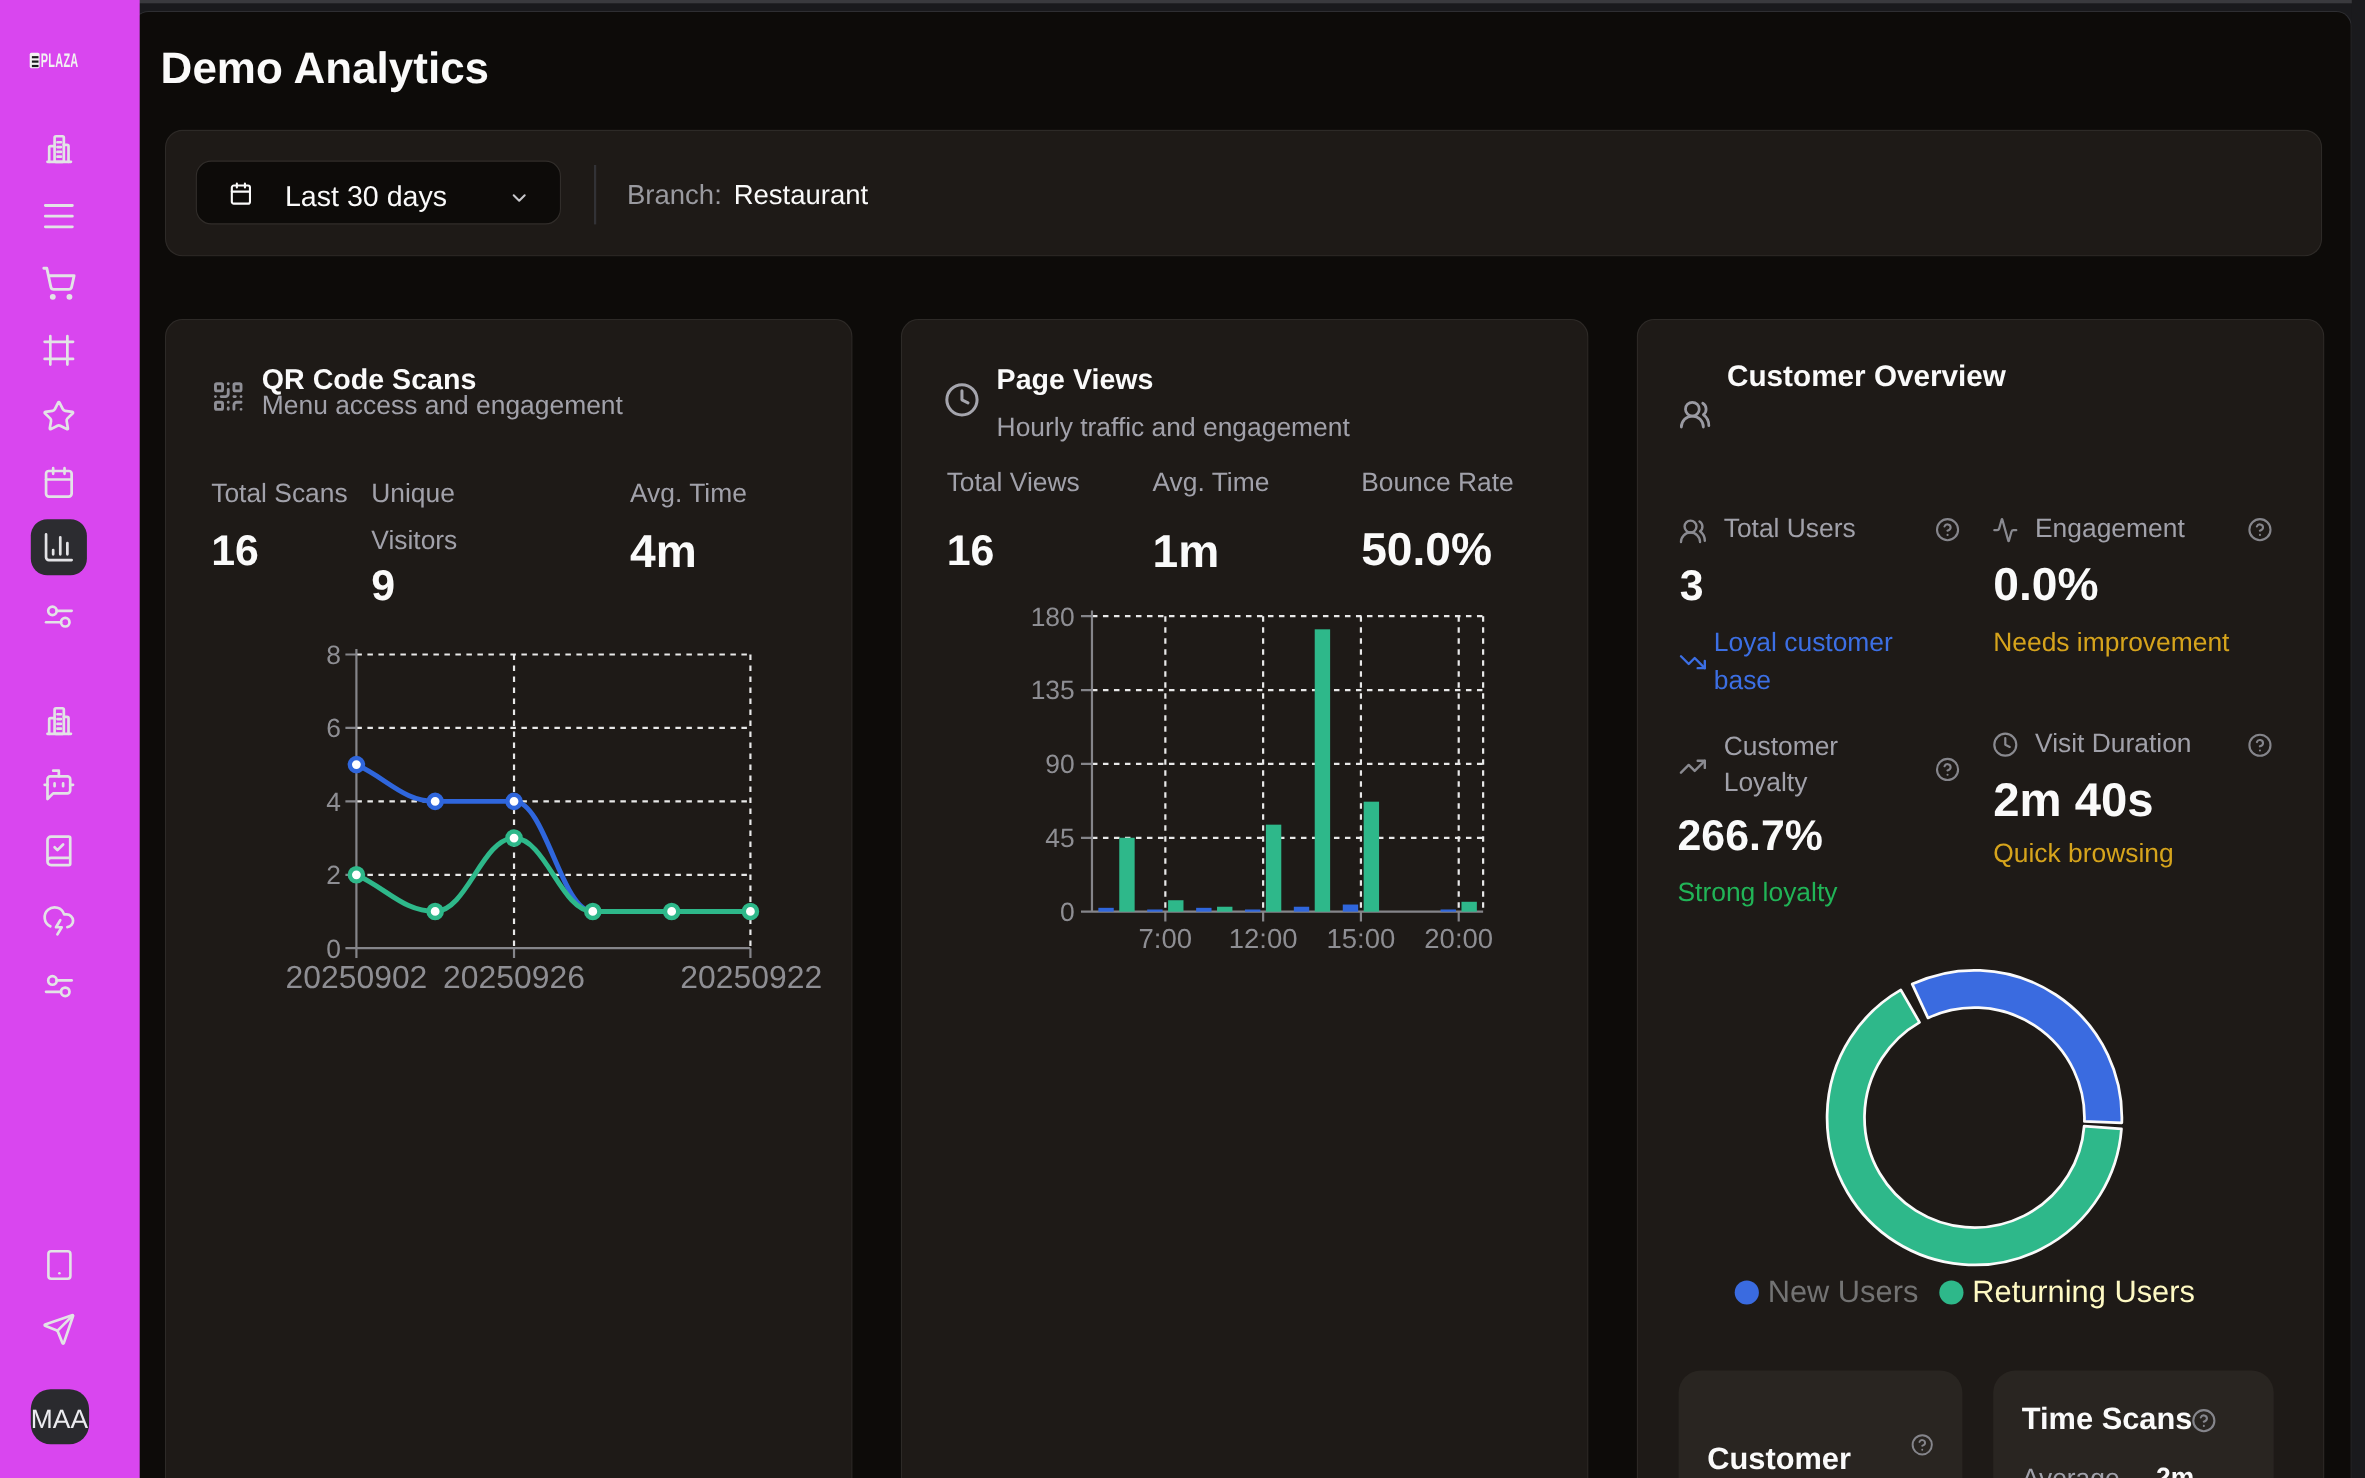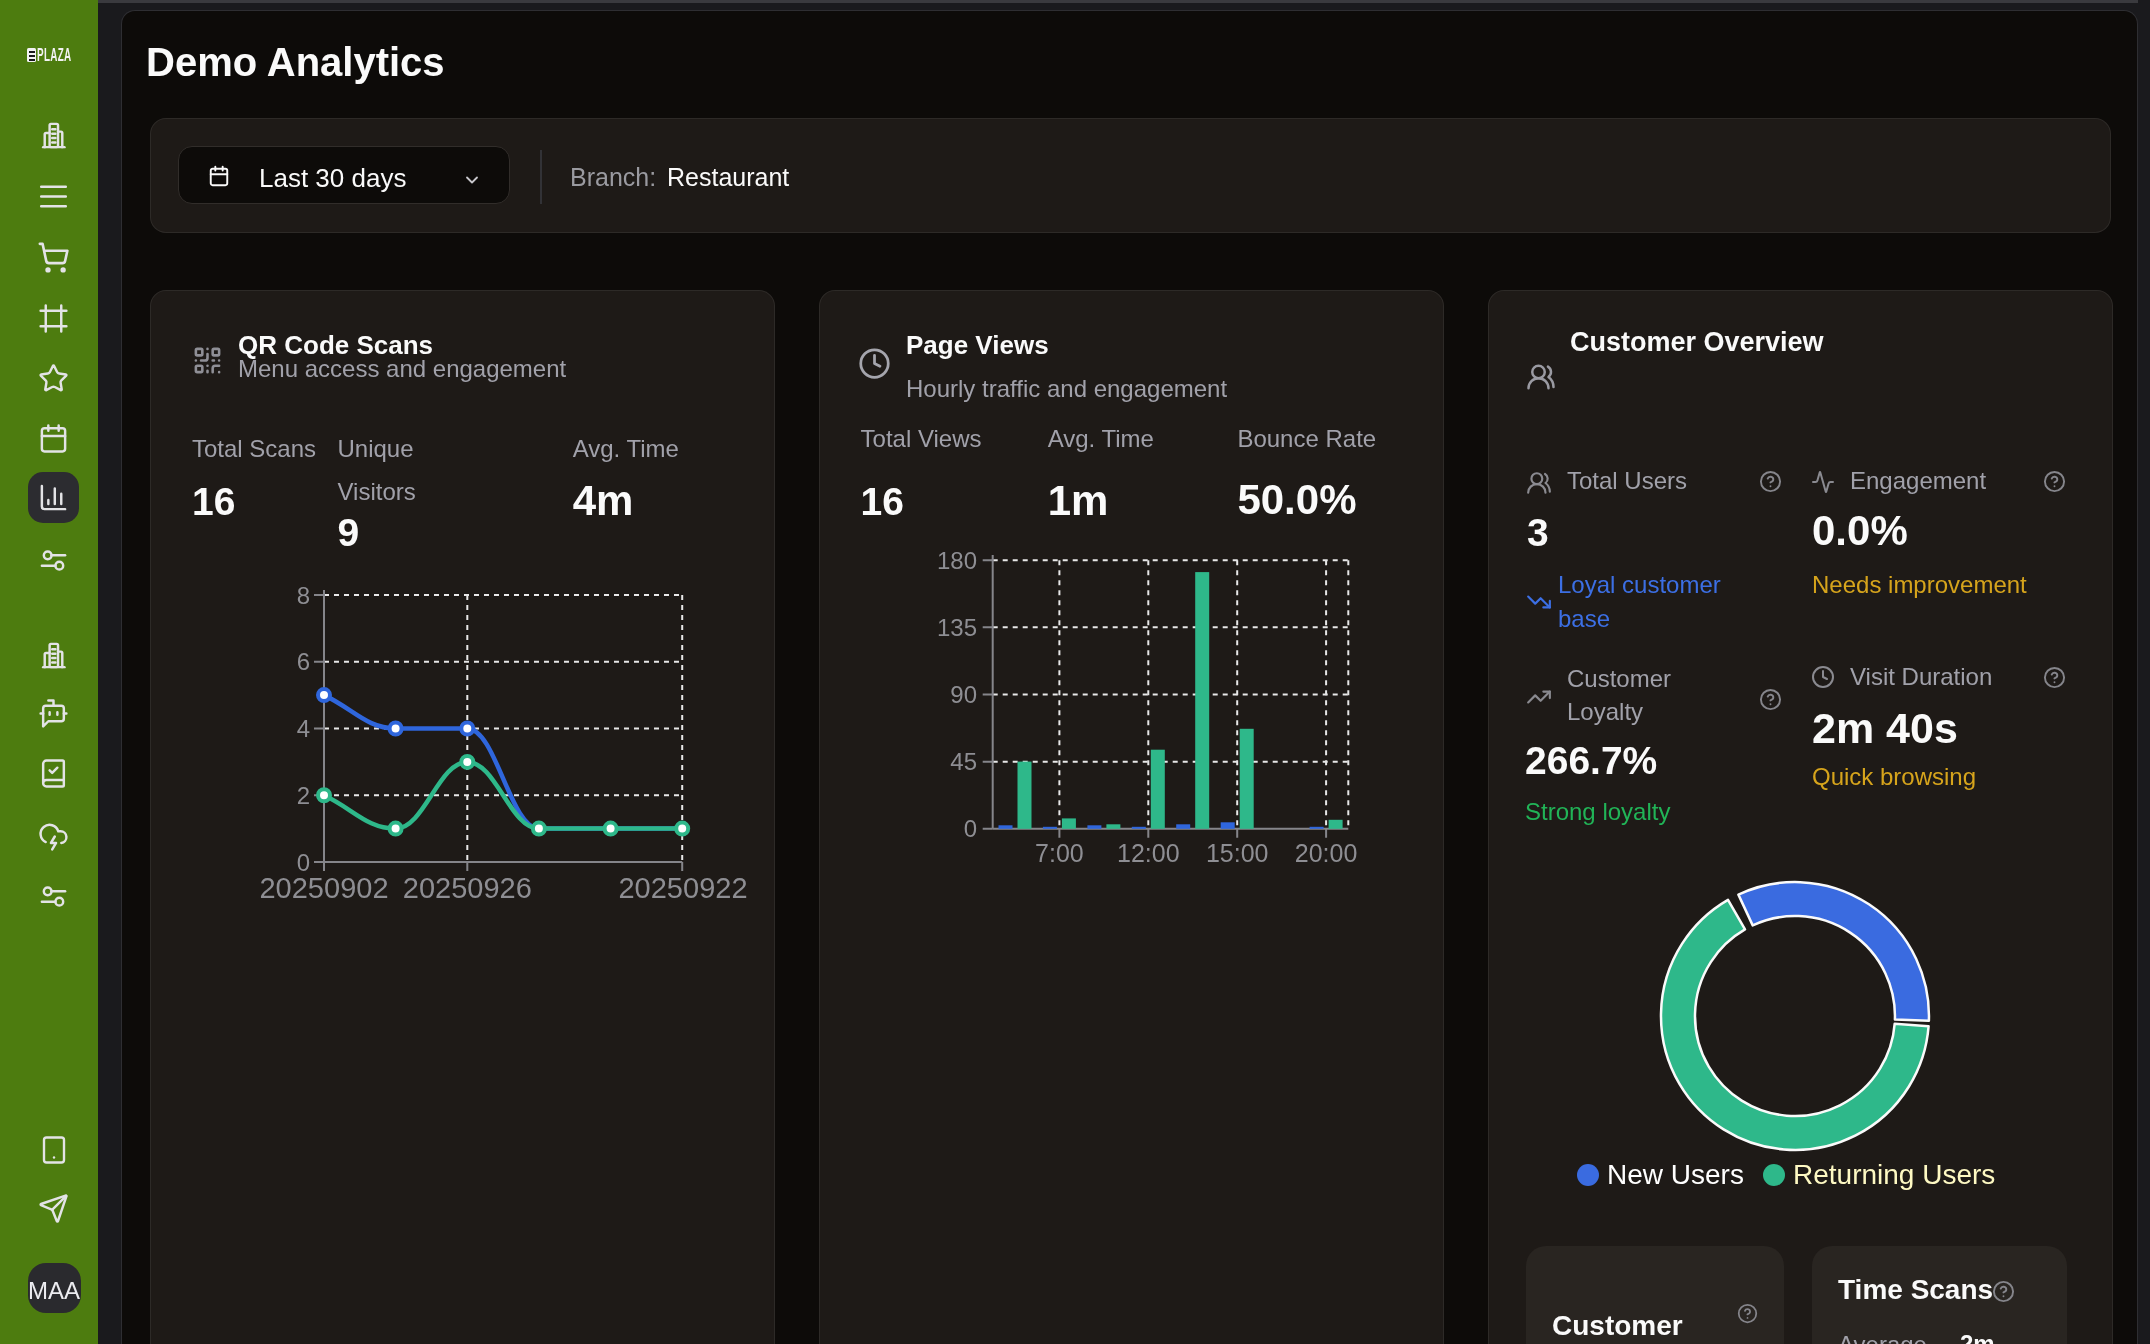--- a/index.html
+++ b/index.html
@@ -18,21 +18,21 @@
   .muted { color:#a1a1aa; }
   .w { color:#fafafa; }
 </style>
 </head>
 <body>
 <div id="page">
   <div id="panel"></div>
   <div class="abs" style="left:0;top:0;width:2150px;height:2.5px;background:#3a3a3e;"></div>
   <div class="abs" style="right:0;top:0;width:12px;height:1344px;background:#1a1a1d;"></div>
 
-  <div id="sidebar" class="abs" style="left:0;top:0;width:98px;height:1344px;background:#4d7c0f;text-align:right;">
+  <div id="sidebar" class="abs" style="left:0;top:0;width:127px;height:1344px;background:#d946ef;text-align:right;">
 
     <div class="abs" style="left:27px;top:48px;width:9px;height:14px;background:#f2f2f2;border-radius:1.5px;"></div>
     <div class="abs" style="left:28.5px;top:51px;width:6px;height:1.8px;background:#1a1a1d;"></div>
     <div class="abs" style="left:28.5px;top:55px;width:6px;height:1.8px;background:#1a1a1d;"></div>
     <div class="abs" style="left:28.5px;top:59px;width:6px;height:1.8px;background:#1a1a1d;"></div>
     <div class="t" style="left:37px;top:45.6px;font-size:18px;font-weight:700;color:#f2f2f2;transform:scaleX(0.55);transform-origin:0 0;letter-spacing:0.5px;">PLAZA</div>
 
     <div class="abs" style="left:28px;top:472px;width:51px;height:51px;background:#2c2c30;border-radius:15px;"></div>
   </div>
 
@@ -165,21 +165,21 @@
         <text x="406.1" y="321.5">20:00</text>
     </g>
   </svg>
 
   <svg class="abs" style="left:1650px;top:871px;" width="290" height="290" viewBox="0 0 290 290">
     <path d="M88.4 23.6 A134 134 0 0 1 278.9 149.7 L244.9 148.5 A100 100 0 0 0 102.7 54.4 Z" fill="#3a6be0" stroke="#fafafa" stroke-width="2.5" stroke-linejoin="round"></path>
     <path d="M278.6 155.2 A134 134 0 1 1 78.0 28.9 L95.0 58.4 A100 100 0 1 0 244.7 152.7 Z" fill="#2eb88a" stroke="#fafafa" stroke-width="2.5" stroke-linejoin="round"></path>
   </svg>
 
   <div class="abs" style="left:1577px;top:1164px;width:22px;height:22px;border-radius:50%;background:#3a6be0;"></div>
-  <div class="t" style="left:1607px;top:1161.3px;font-size:28px;color:#ffffff;">New Users</div>
+  <div class="t" style="left:1607px;top:1161.3px;font-size:28px;color:#737373;">New Users</div>
   <div class="abs" style="left:1763px;top:1164px;width:22px;height:22px;border-radius:50%;background:#2eb88a;"></div>
   <div class="t" style="left:1793px;top:1161.3px;font-size:28px;color:#fef9c3;">Returning Users</div>
 
   <div class="abs" style="left:1526px;top:1246px;width:258px;height:160px;background:#292521;border-radius:20px;"></div>
   <div class="abs" style="left:1812px;top:1246px;width:255px;height:160px;background:#292521;border-radius:20px;"></div>
   <div class="t w" style="left:1552px;top:1273px;font-size:28px;font-weight:600;line-height:33.5px;white-space:normal;width:170px;margin-top:36px;">Customer Types</div>
   <div class="t w" style="left:1838px;top:1276px;font-size:28px;font-weight:600;">Time Scans</div>
   <div class="t muted" style="left:1838px;top:1333px;font-size:24px;">Average</div>
   <div class="t w" style="left:1960px;top:1332px;font-size:24px;font-weight:700;">2m</div>
 

